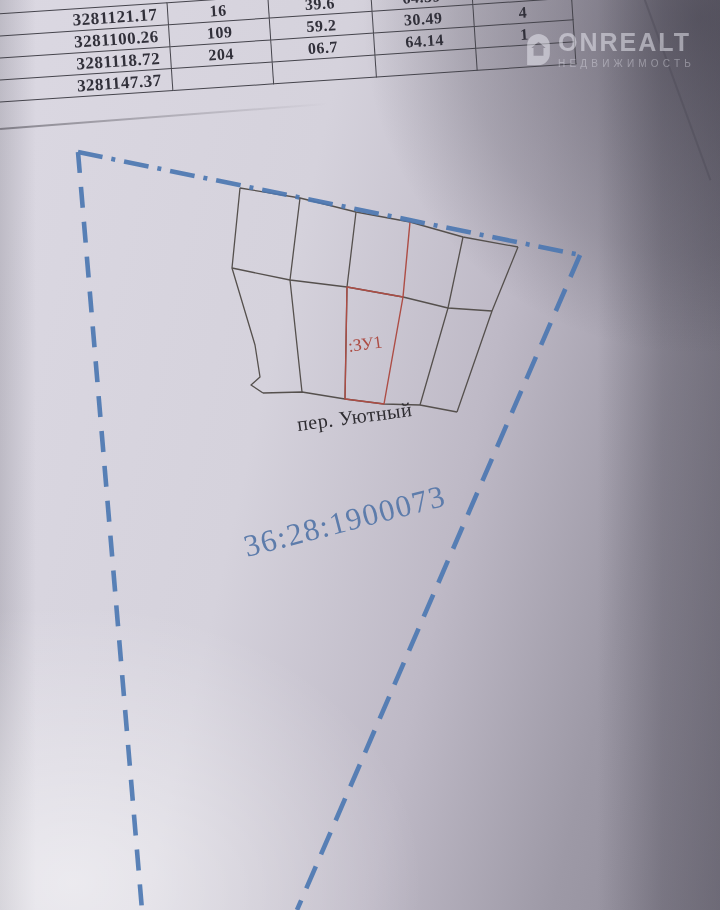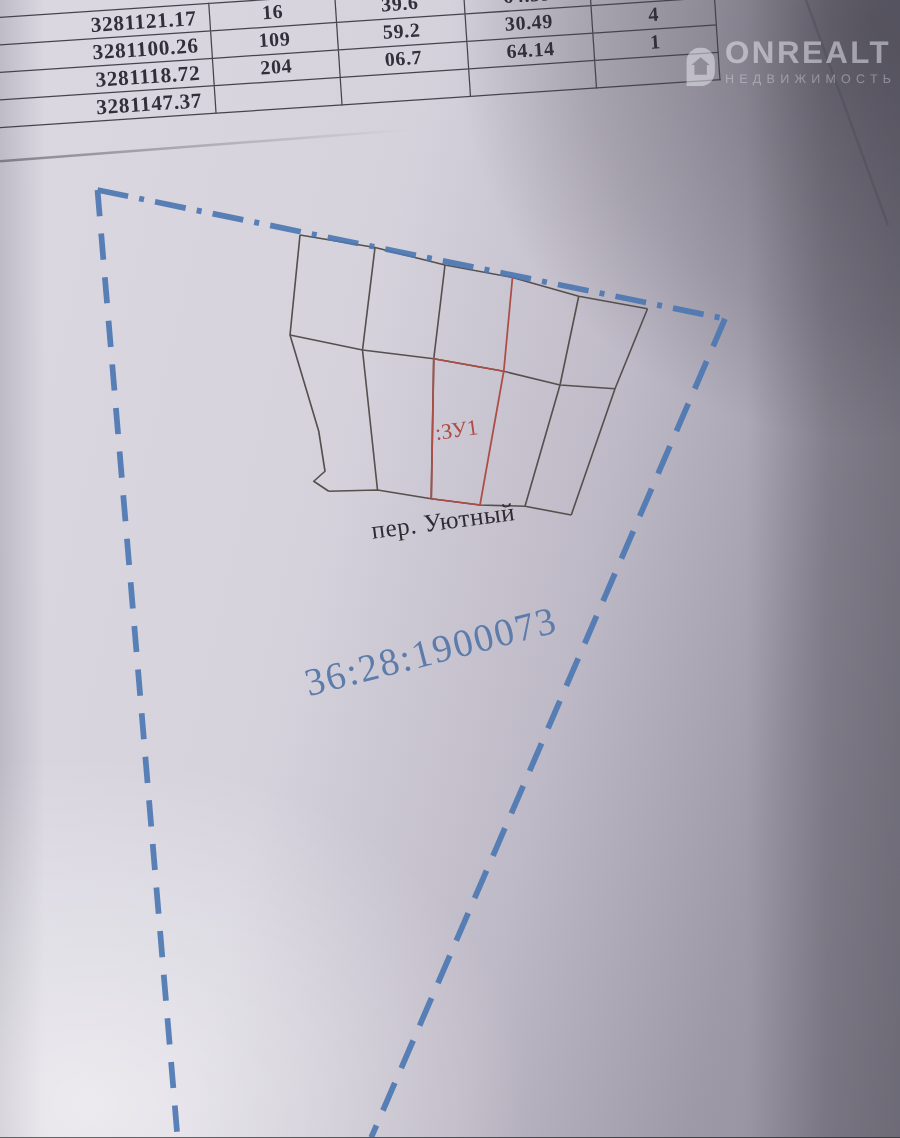--- a/index.html
+++ b/index.html
@@ -36,23 +36,22 @@
   }
   .crease{
     position:absolute;left:643px;top:-8px;width:200px;height:1.5px;
     background:rgba(75,72,86,0.40);
     transform:rotate(70deg);transform-origin:0 0;
   }
   
   svg.plan{position:absolute;left:0;top:0;}
   
   .watermark{
-    position:absolute;left:527px;top:30px;display:flex;gap:8px;align-items:flex-end;
+    position:absolute;left:527px;top:30px;display:flex;gap:8px;align-items:center;
     font-family:"Liberation Sans",sans-serif;
-    margin-left:22px;
   }
   .wm-text{display:flex;flex-direction:column;}
   .wm-brand{
     font-weight:bold;font-size:25px;line-height:25px;letter-spacing:2px;
     color:rgba(238,238,246,0.50);
   }
   .wm-sub{
     margin-top:4px;font-size:10px;line-height:10px;letter-spacing:4.2px;
     color:rgba(238,238,246,0.36);
   }

